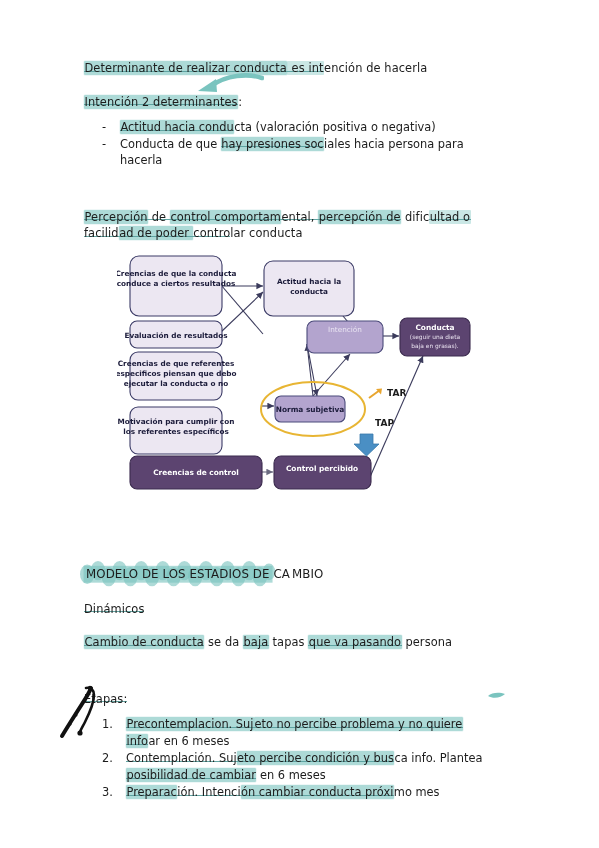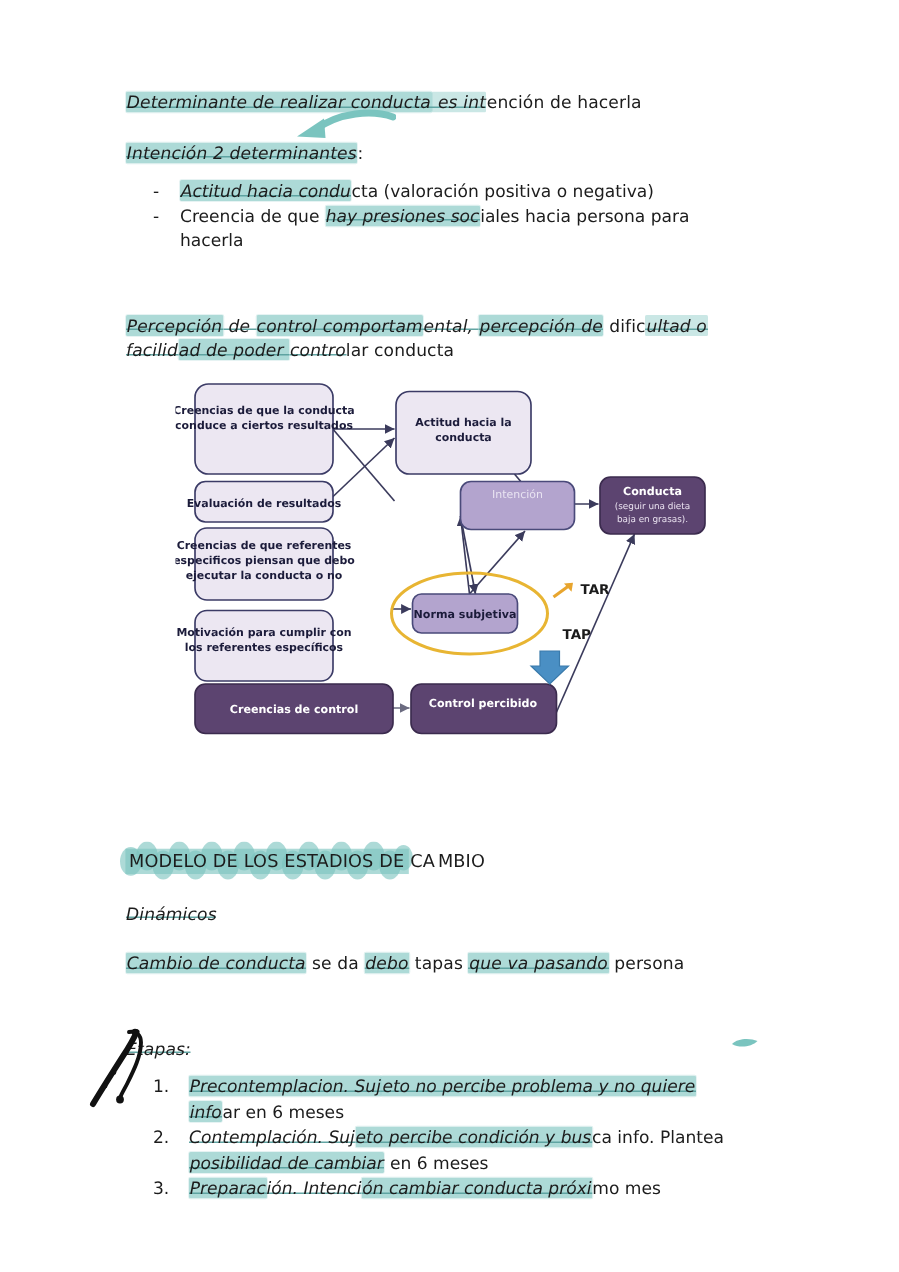--- a/index.html
+++ b/index.html
@@ -88,21 +88,20 @@
     background: rgba(122, 196, 191, 0.40);
     border-radius: 1px;
     padding: 0 0.5px;
   }
   
   .ul-line {
     background-image: linear-gradient(rgba(90,160,158,0.95), rgba(90,160,158,0.95));
     background-size: 100% 1.1px;
     background-position: 0 76%;
     background-repeat: no-repeat;
-    font-style: italic;
   }
 
   
   .hl-cloud {
     position: relative;
     display: inline-block;
     padding: 1px 2px;
     z-index: 0;
     text-align: right;
   }
@@ -147,21 +146,21 @@
 
     <div class="gap-s"></div>
 
     <ul class="dash-list">
       <li>
         <span class="dash">-</span>
         <span class="hl ul-line">Actitud hacia condu</span><span>cta (valoración positiva o negativa)</span>
       </li>
       <li>
         <span class="dash">-</span>
-        <span>Creencia de que </span><span class="hl ul-line">hay presiones soc</span><span>iales hacia persona para</span><br>
+        <span>Conducta de que </span><span class="hl ul-line">hay presiones soc</span><span>iales hacia persona para</span><br>
         <span>hacerla</span>
       </li>
     </ul>
 
     <div class="gap-xl"></div>
 
     <p class="para">
       <span class="hl ul-line">Percepción</span><span class="ul-line"> de </span><span class="hl ul-line">control comportam</span><span class="ul-line">ental, </span><span class="hl ul-line">percepción de</span><span> dific</span><span class="hl-soft ul-line">ultad o</span><br>
       <span class="ul-line">facilid</span><span class="hl ul-line">ad de poder </span><span class="ul-line">contro</span><span>lar conducta</span>
     </p>
@@ -297,21 +296,21 @@
 
     <div class="gap-m"></div>
 
     <p class="para">
       <span class="ul-line">Dinámicos</span>
     </p>
 
     <div class="gap-m"></div>
 
     <p class="para">
-      <span class="hl ul-line">Cambio de conducta</span><span> se da </span><span class="hl ul-line">debo</span><span> tapas </span><span class="hl ul-line">que va pasando</span><span> persona</span>
+      <span class="hl ul-line">Cambio de conducta</span><span> se da </span><span class="hl ul-line">baja</span><span> tapas </span><span class="hl ul-line">que va pasando</span><span> persona</span>
     </p>
 
     <div class="gap-xl"></div>
 
     <p class="para">
       <span class="ul-line">Etapas:</span>
     </p>
 
     <div class="gap-s"></div>
 

